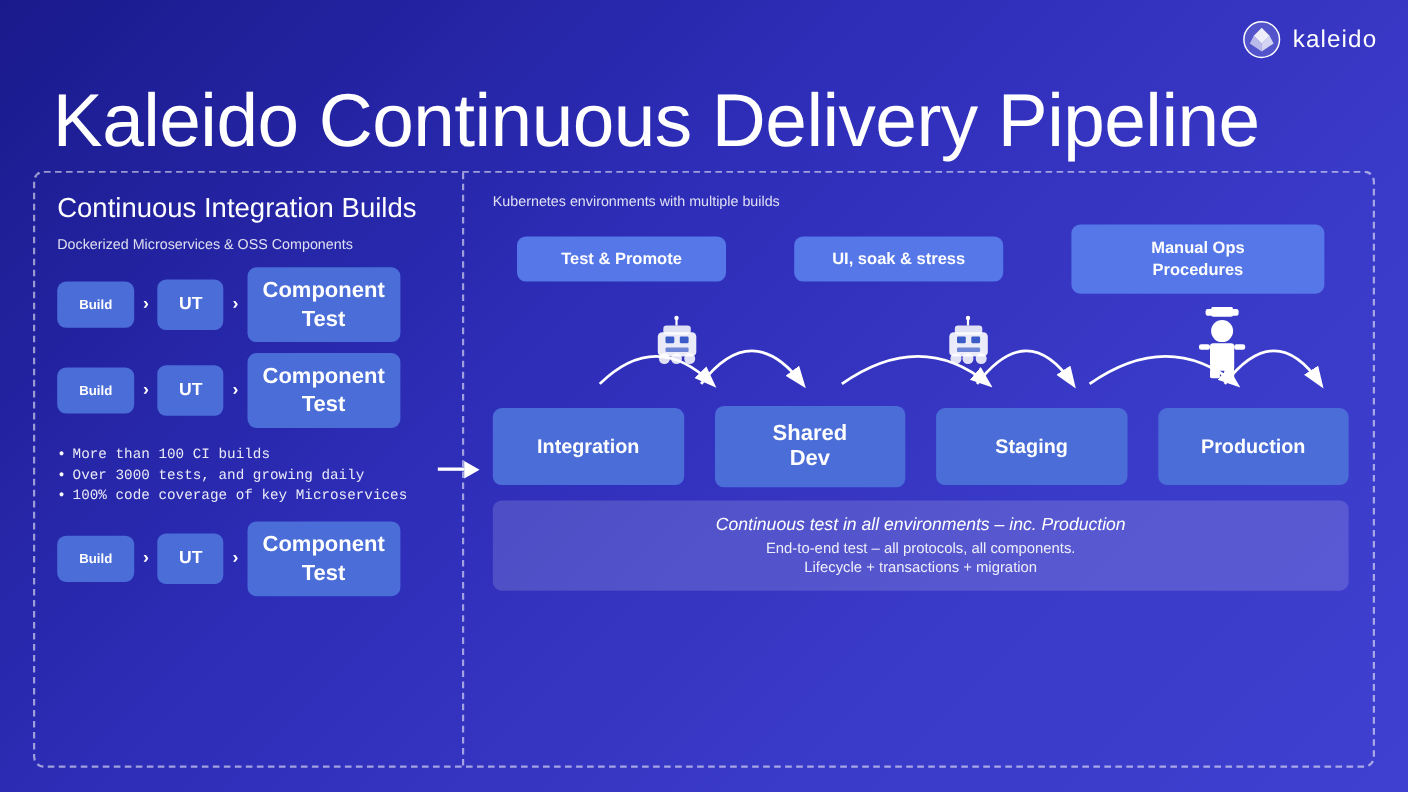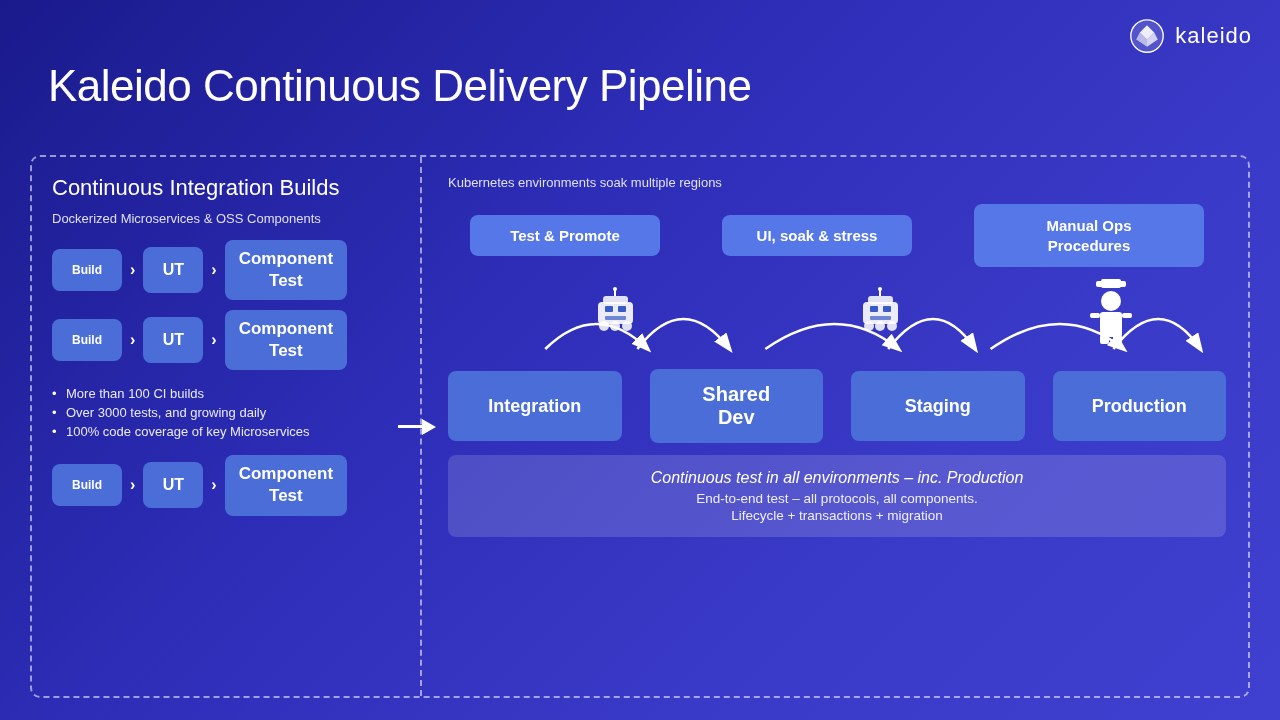--- a/index.html
+++ b/index.html
@@ -29,23 +29,23 @@
     .kaleido-name {
       font-size: 22px;
       font-weight: 500;
       letter-spacing: 1px;
       color: white;
     }
 
     
     .page-title {
       position: absolute;
-      top: 61px;
+      top: 71px;
       left: 48px;
-      font-size: 44px;
+      font-size: 68px;
       font-weight: 300;
       color: white;
       letter-spacing: -0.5px;
     }
 
     
     .main-content {
       position: absolute;
       top: 155px;
       left: 30px;
@@ -61,21 +61,21 @@
     .ci-panel {
       width: 390px;
       min-width: 390px;
       padding: 18px 20px 14px 20px;
       border-right: 2.5px dashed rgba(255,255,255,0.55);
       display: flex;
       flex-direction: column;
       gap: 10px;
     }
     .ci-panel-title {
-      font-size: 22px;
+      font-size: 25px;
       font-weight: 500;
       color: white;
       margin-bottom: 0px;
     }
     .ci-panel-subtitle {
       font-size: 13px;
       color: rgba(255,255,255,0.85);
       margin-bottom: 4px;
     }
 
@@ -101,21 +101,21 @@
       font-size: 16px;
       font-weight: 600;
       color: white;
       text-align: center;
       min-width: 60px;
     }
     .comp-btn {
       background: #4a6dd8;
       border-radius: 8px;
       padding: 8px 14px;
-      font-size: 17px;
+      font-size: 20px;
       font-weight: 600;
       color: white;
       text-align: center;
       min-width: 105px;
       line-height: 1.3;
     }
     .arrow-small {
       color: white;
       font-size: 16px;
       font-weight: bold;
@@ -125,20 +125,21 @@
       list-style: none;
       padding: 0;
       margin: 4px 0;
     }
     .bullet-list li {
       font-size: 13px;
       color: rgba(255,255,255,0.9);
       padding: 2px 0;
       padding-left: 14px;
       position: relative;
+      font-family: Liberation Mono, monospace;
     }
     .bullet-list li::before {
       content: '•';
       position: absolute;
       left: 0;
       color: white;
     }
 
     
     .promo-panel {
@@ -288,21 +289,21 @@
     
   </div>
 
   <div class="promo-panel" style="position:relative;">
 
     <div style="position:absolute; left:-28px; top:50%; transform:translateY(-50%); z-index:20; display:flex; align-items:center;">
       <div style="width:24px; height:3px; background:white;"></div>
       <div style="width:0; height:0; border-top:8px solid transparent; border-bottom:8px solid transparent; border-left:14px solid white;"></div>
     </div>
 
-    <div class="promo-panel-subtitle">Kubernetes environments soak multiple regions</div>
+    <div class="promo-panel-subtitle">Kubernetes environments with multiple builds</div>
 
     <div class="action-row">
       <div class="action-btn">Test &amp; Promote</div>
       <div class="action-btn">UI, soak &amp; stress</div>
       <div class="action-btn wide">Manual Ops<br>Procedures</div>
     </div>
 
     <div style="position:relative; height:80px; width:100%;">
 
       <div style="position:absolute; left:18%; top:5px; display:flex; flex-direction:column; align-items:center;">

